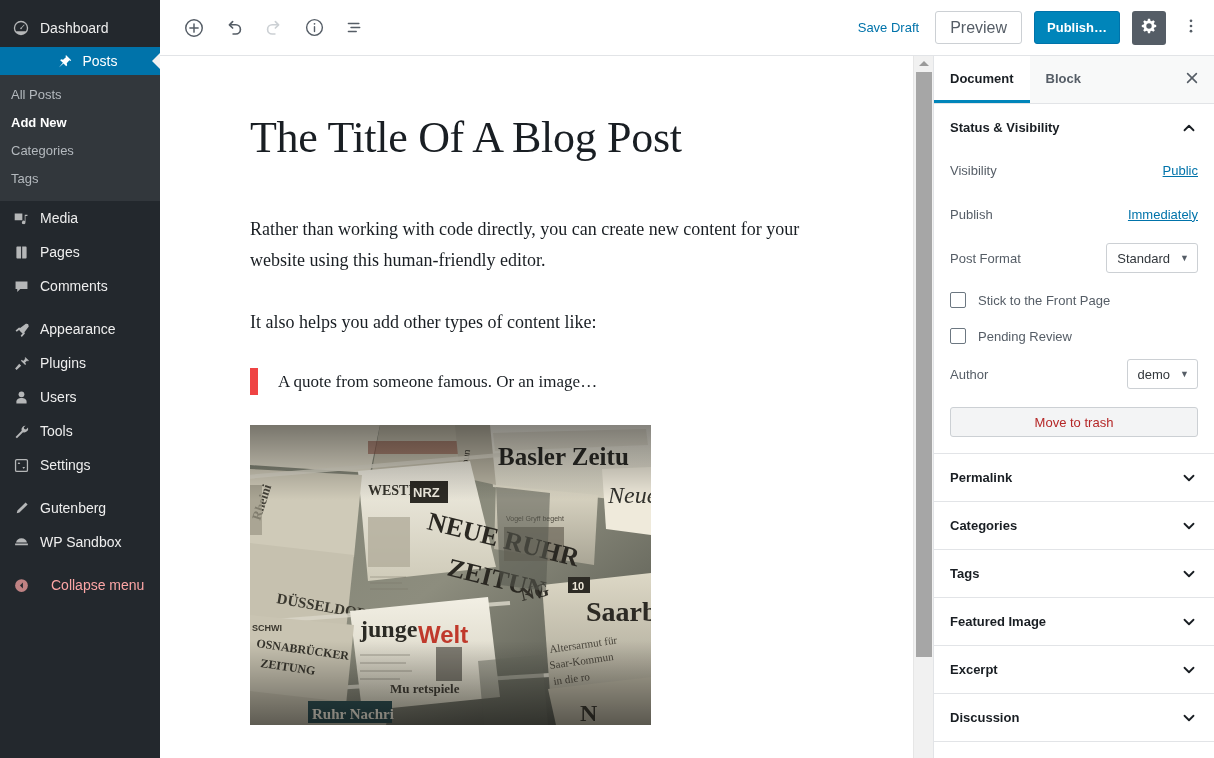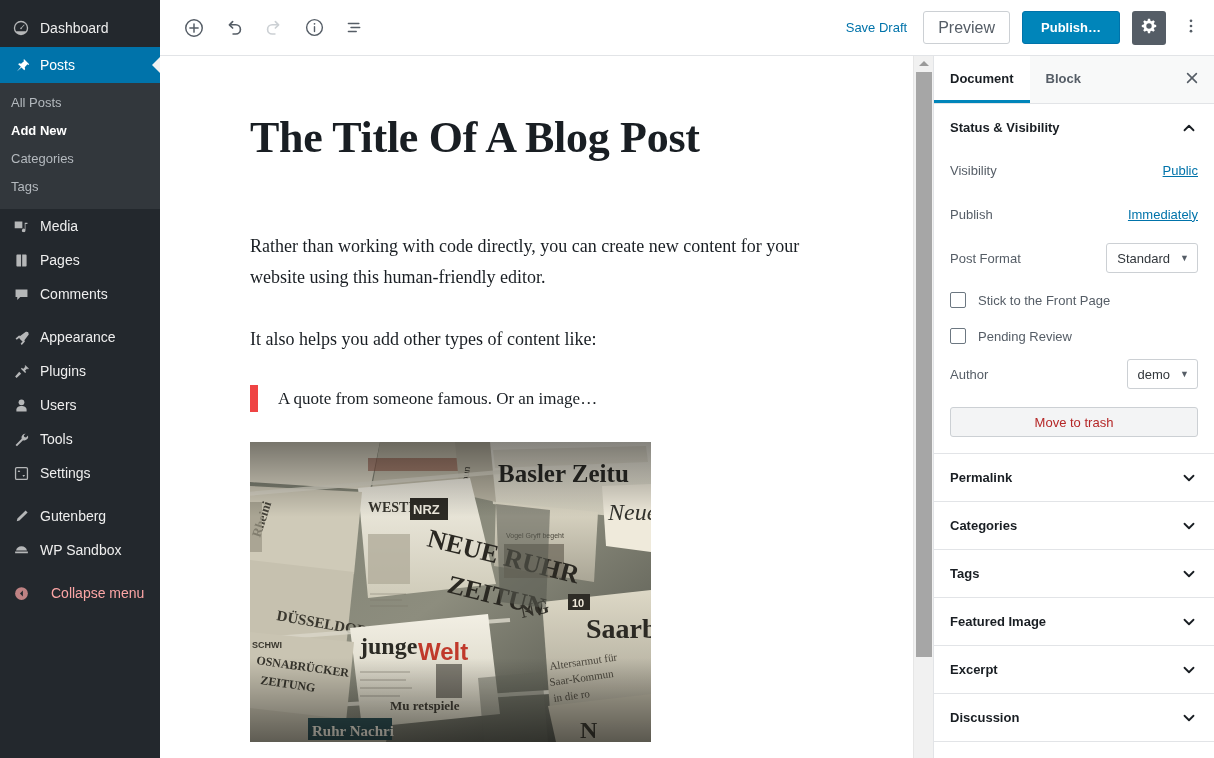--- a/index.html
+++ b/index.html
@@ -35,21 +35,22 @@
     margin-right: 9px;
     display: flex; align-items: center; justify-content: center;
     flex: 0 0 20px;
     opacity: .72;
   }
   .menu-item .mi-icon svg { display:block; }
   .menu-item.dashboard { height: 38px; margin-top: 9px; }
   .menu-item.active {
     background: #0073aa;
     color: #fff;
-    height: 36px;
+    height: 28px;
+    justify-content: center;
   }
   .menu-item.active .mi-icon { opacity: 1; }
   .menu-item.active .arrow {
     position: absolute; right: -1px; top: 50%;
     transform: translateY(-50%);
     width: 0; height: 0;
     border-top: 9px solid transparent;
     border-bottom: 9px solid transparent;
     border-right: 9px solid #f1f1f1;
   }
@@ -118,21 +119,21 @@
     height: 33px;
   }
   .btn-primary {
     background: #0085ba;
     border: 1px solid #0073aa;
     border-radius: 3px;
     color: #fff;
     font-size: 13px;
     font-weight: bold;
     font-family: "Liberation Sans", sans-serif;
-    padding: 7px 18px;
+    padding: 7px 12px;
     cursor: pointer;
     height: 33px;
   }
   .gear-btn {
     width: 34px; height: 34px;
     background: #555d66;
     border: none; border-radius: 3px;
     display: flex; align-items: center; justify-content: center;
     color: #fff; cursor: pointer;
   }
@@ -153,25 +154,25 @@
     overflow: hidden;
     position: relative;
   }
   .editor-inner {
     max-width: 700px;
     padding: 56px 0 40px 90px;
   }
   .post-title {
     font-family: "Liberation Serif", "DejaVu Serif", serif;
     font-size: 44px;
-    font-weight: bold;
+    font-weight: normal;
     color: #191e23;
     line-height: 1.2;
     letter-spacing: -0.3px;
-    margin-bottom: 66px;
+    margin-bottom: 49px;
     outline: none;
   }
   .para {
     font-family: "Liberation Serif", "DejaVu Serif", serif;
     font-size: 18px;
     line-height: 1.75;
     color: #191e23;
     margin-bottom: 30px;
     max-width: 560px;
     outline: none;

